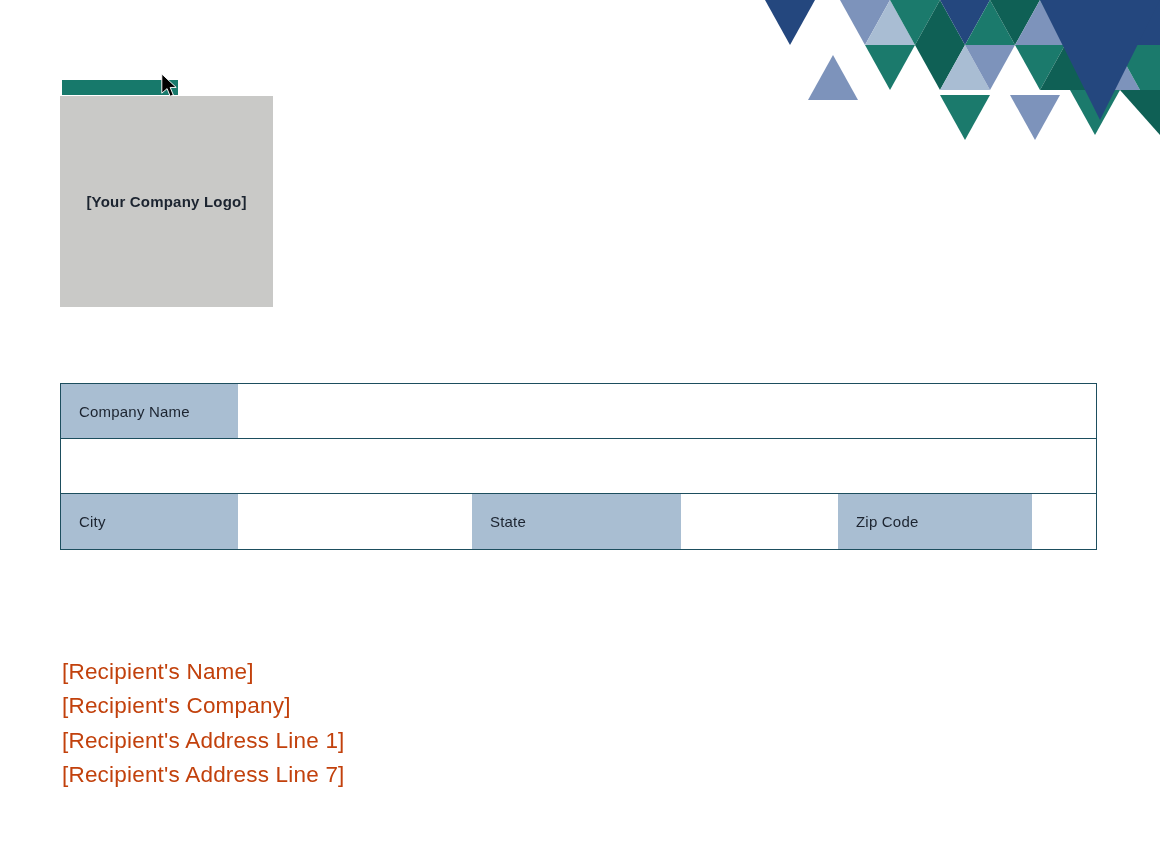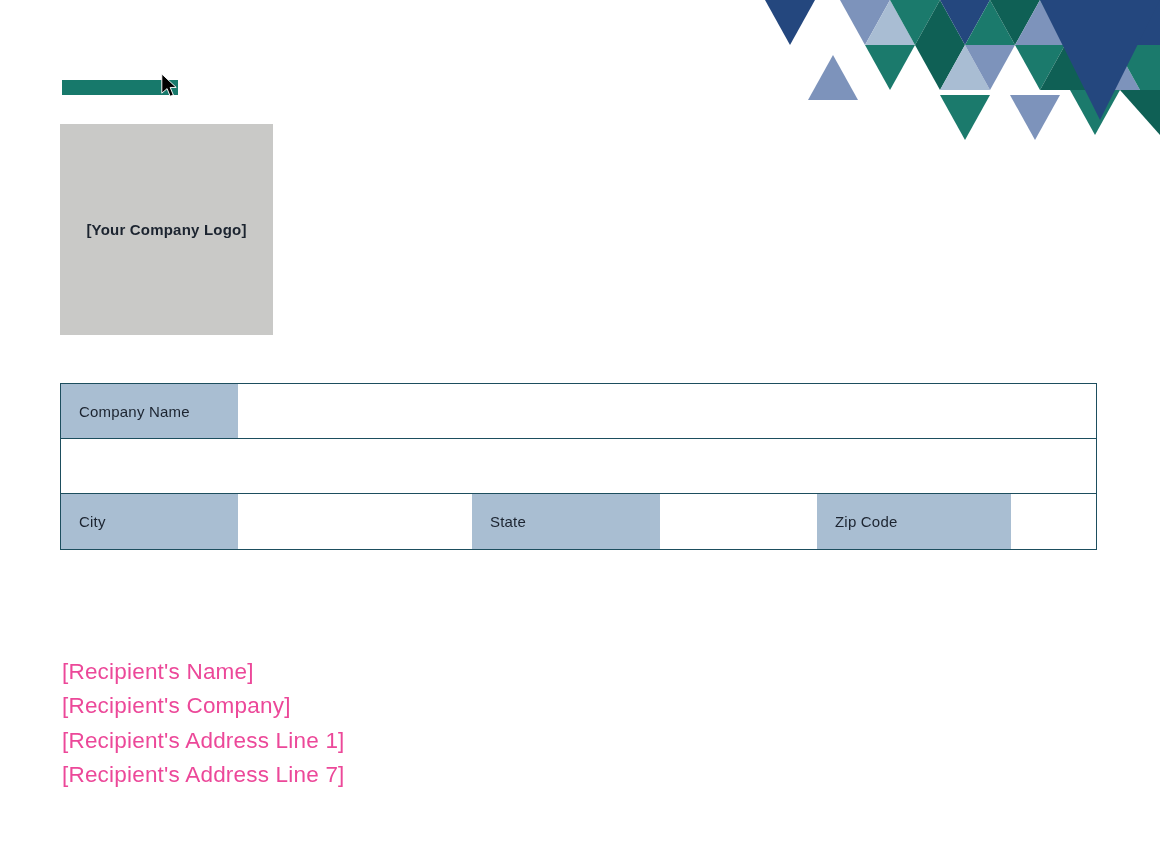--- a/index.html
+++ b/index.html
@@ -11,39 +11,39 @@
   *{box-sizing:border-box;margin:0;padding:0;}
   html,body{background:#ffffff;}
   body{
     width:1160px;height:867px;position:relative;overflow:hidden;
     font-family:"Liberation Sans", sans-serif;
   }
   .triangle-decor{position:absolute;top:0;right:0;width:400px;height:160px;}
   .accent-bar{position:absolute;left:62px;top:80px;width:116px;height:15px;background:var(--accent);}
   .cursor{position:absolute;left:158px;top:74px;width:22px;height:24px;}
   .logo-box{
-    position:absolute;left:60px;top:124px;width:213px;height:211px;
+    position:absolute;left:60px;top:96px;width:213px;height:211px;
     background:var(--logo-bg);display:flex;align-items:center;justify-content:center;
   }
   .logo-box span{font-size:15px;font-weight:700;color:#1c2430;letter-spacing:.2px;}
   .contact-table{
     position:absolute;left:60px;top:383px;width:1037px;
     border:1px solid var(--table-border);
   }
   .t-row{display:flex;height:55px;border-bottom:1px solid var(--table-border);}
   .t-row:last-child{border-bottom:none;}
   .cell{display:flex;align-items:center;}
   .cell.label{
     background:var(--label-bg);padding-left:18px;
     font-size:15px;font-weight:400;color:#1c2430;letter-spacing:.2px;
   }
   .cell.value{background:#ffffff;}
-  .w-177{width:177px;} .w-234{width:234px;} .w-178{width:188px;}
+  .w-177{width:177px;} .w-234{width:234px;} .w-178{width:209px;}
   .w-157{width:157px;} .w-179{width:194px;} .w-fill{flex:1;}
-  .recipient-block{position:absolute;left:62px;top:655px;color:#ec4899;}
+  .recipient-block{position:absolute;left:62px;top:655px;color:#c2410c;}
   .recipient-line{font-size:22.5px;line-height:34.3px;letter-spacing:.2px;}
 </style>
 </head>
 <body>
 
 <svg class="triangle-decor" viewBox="0 0 400 160" aria-hidden="true">
   <polygon points="5,0 55,0 30,45" fill="#24477e"></polygon>
   <polygon points="80,0 130,0 105,45" fill="#7d93bb"></polygon>
   <polygon points="105,45 130,0 155,45" fill="#a9bdd3"></polygon>
   <polygon points="130,0 180,0 155,45" fill="#1b7a6c"></polygon>

